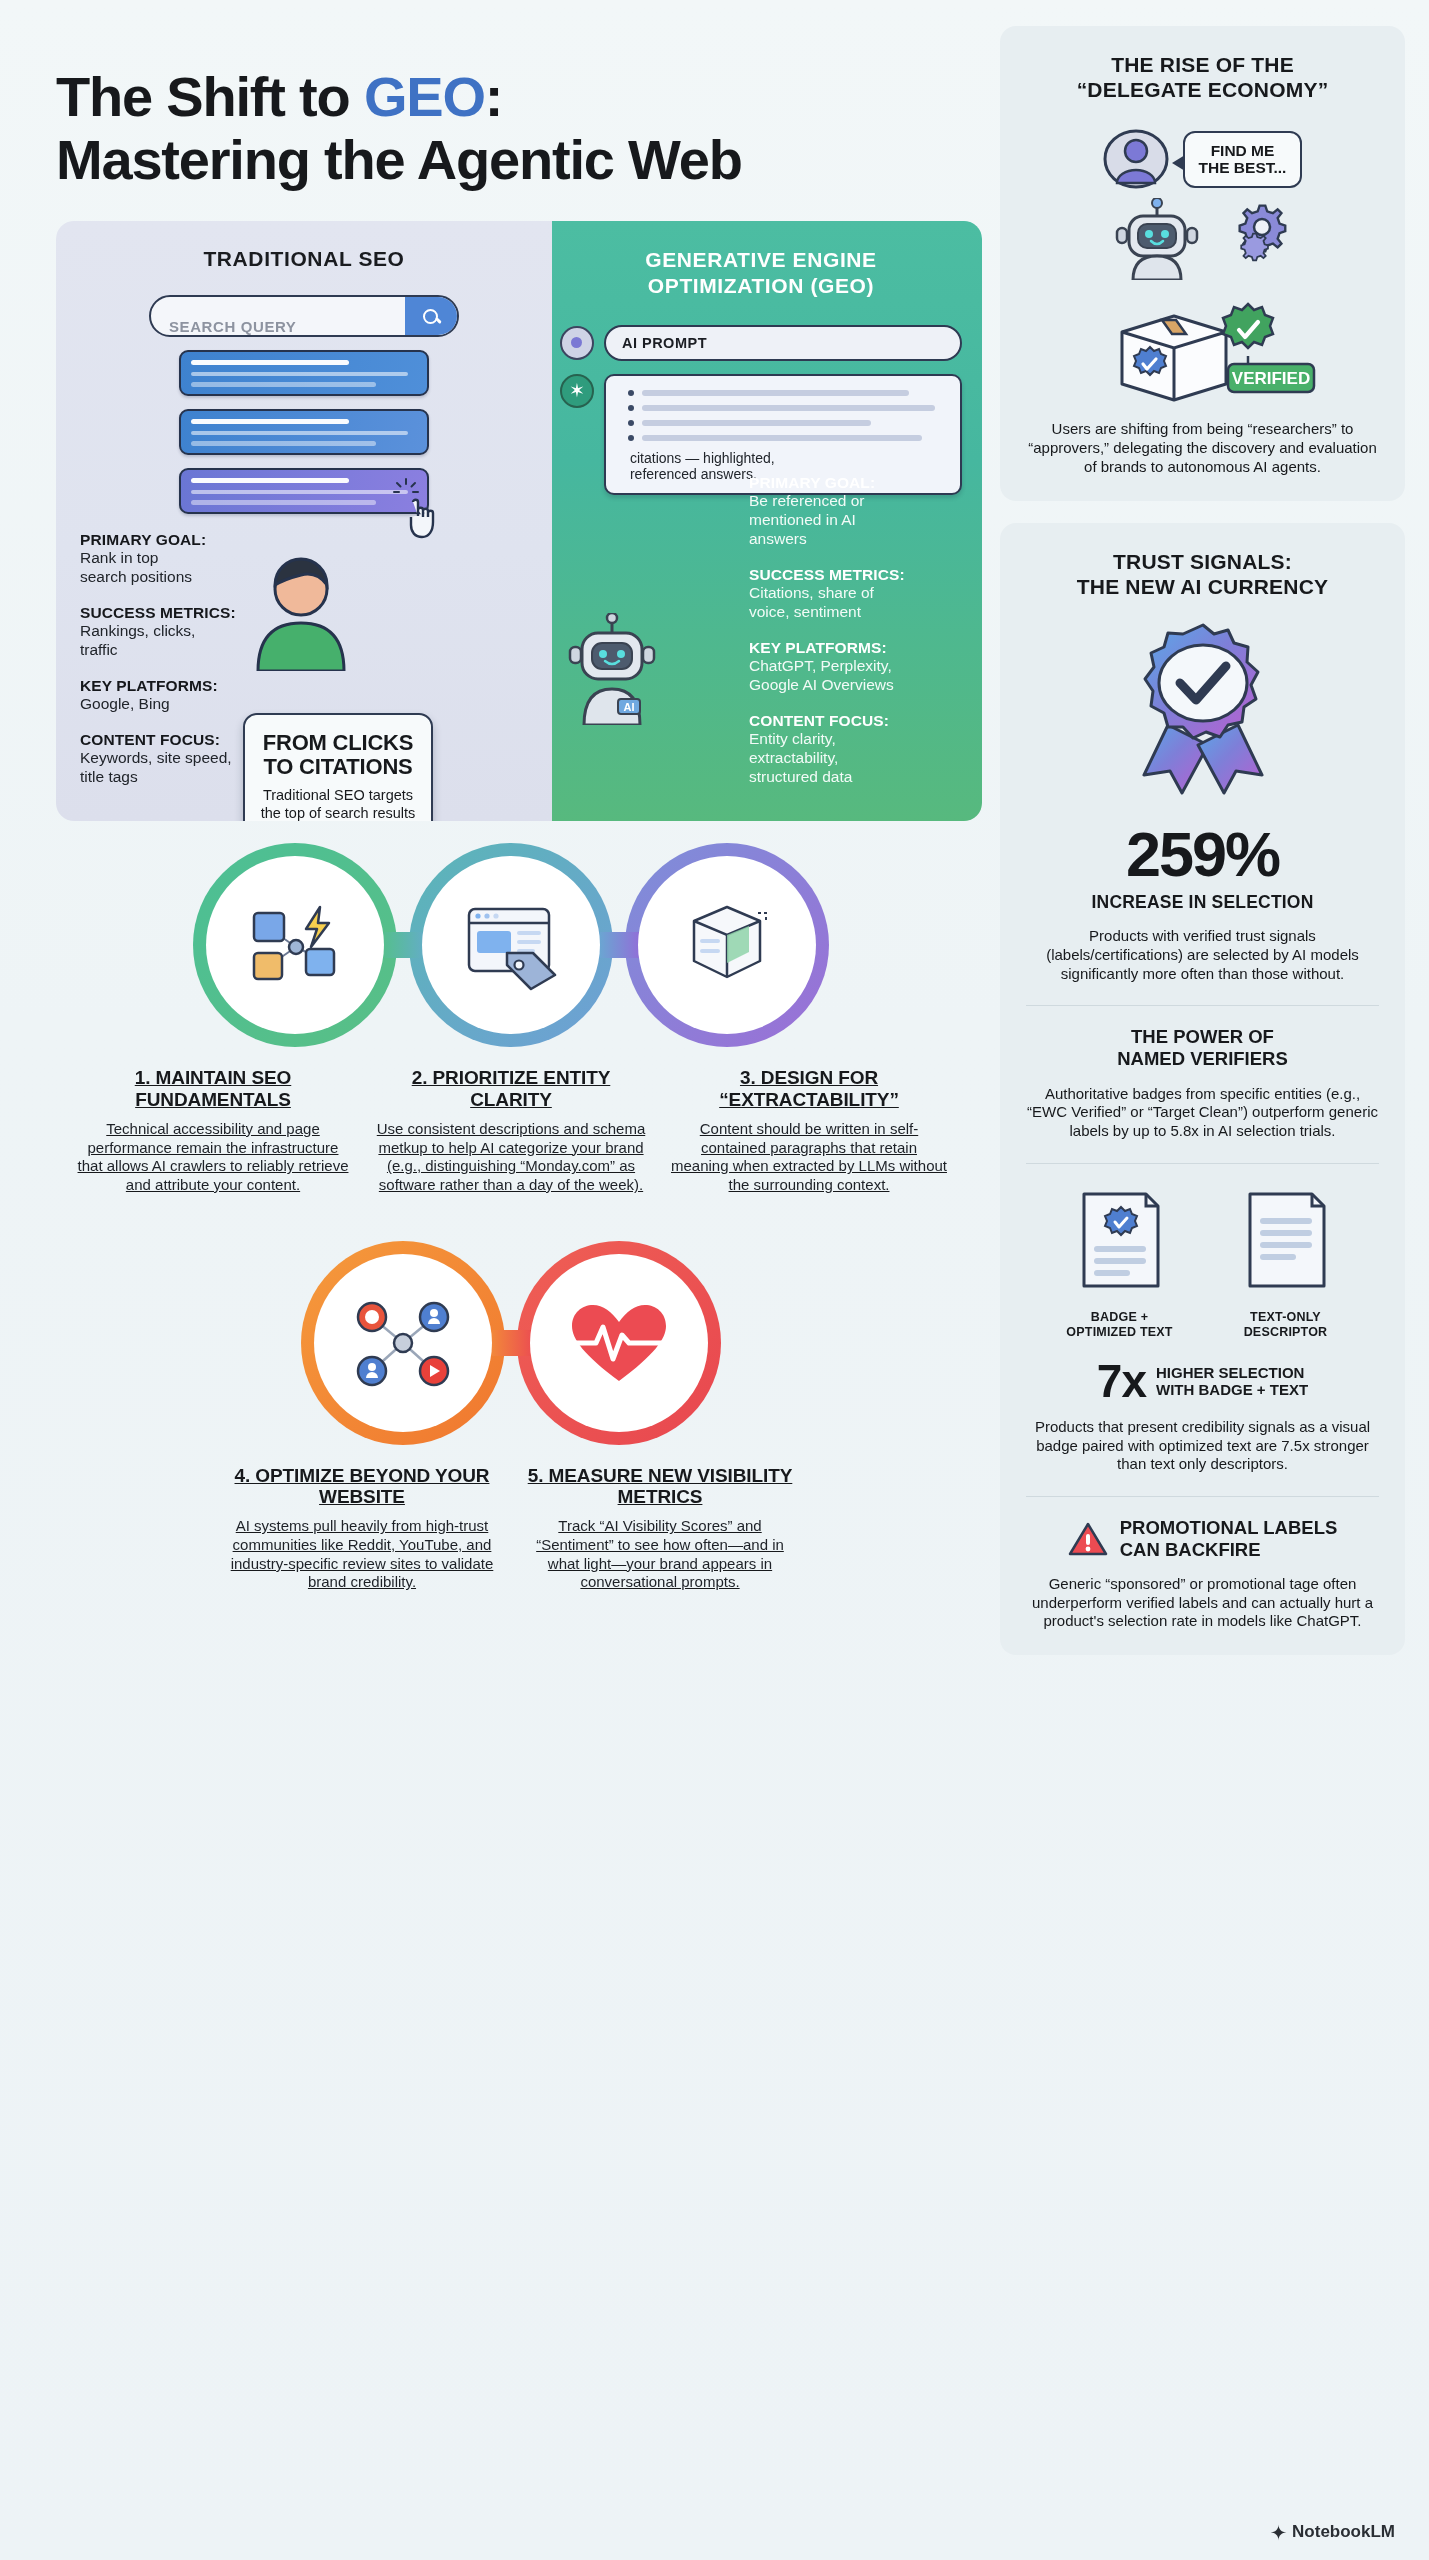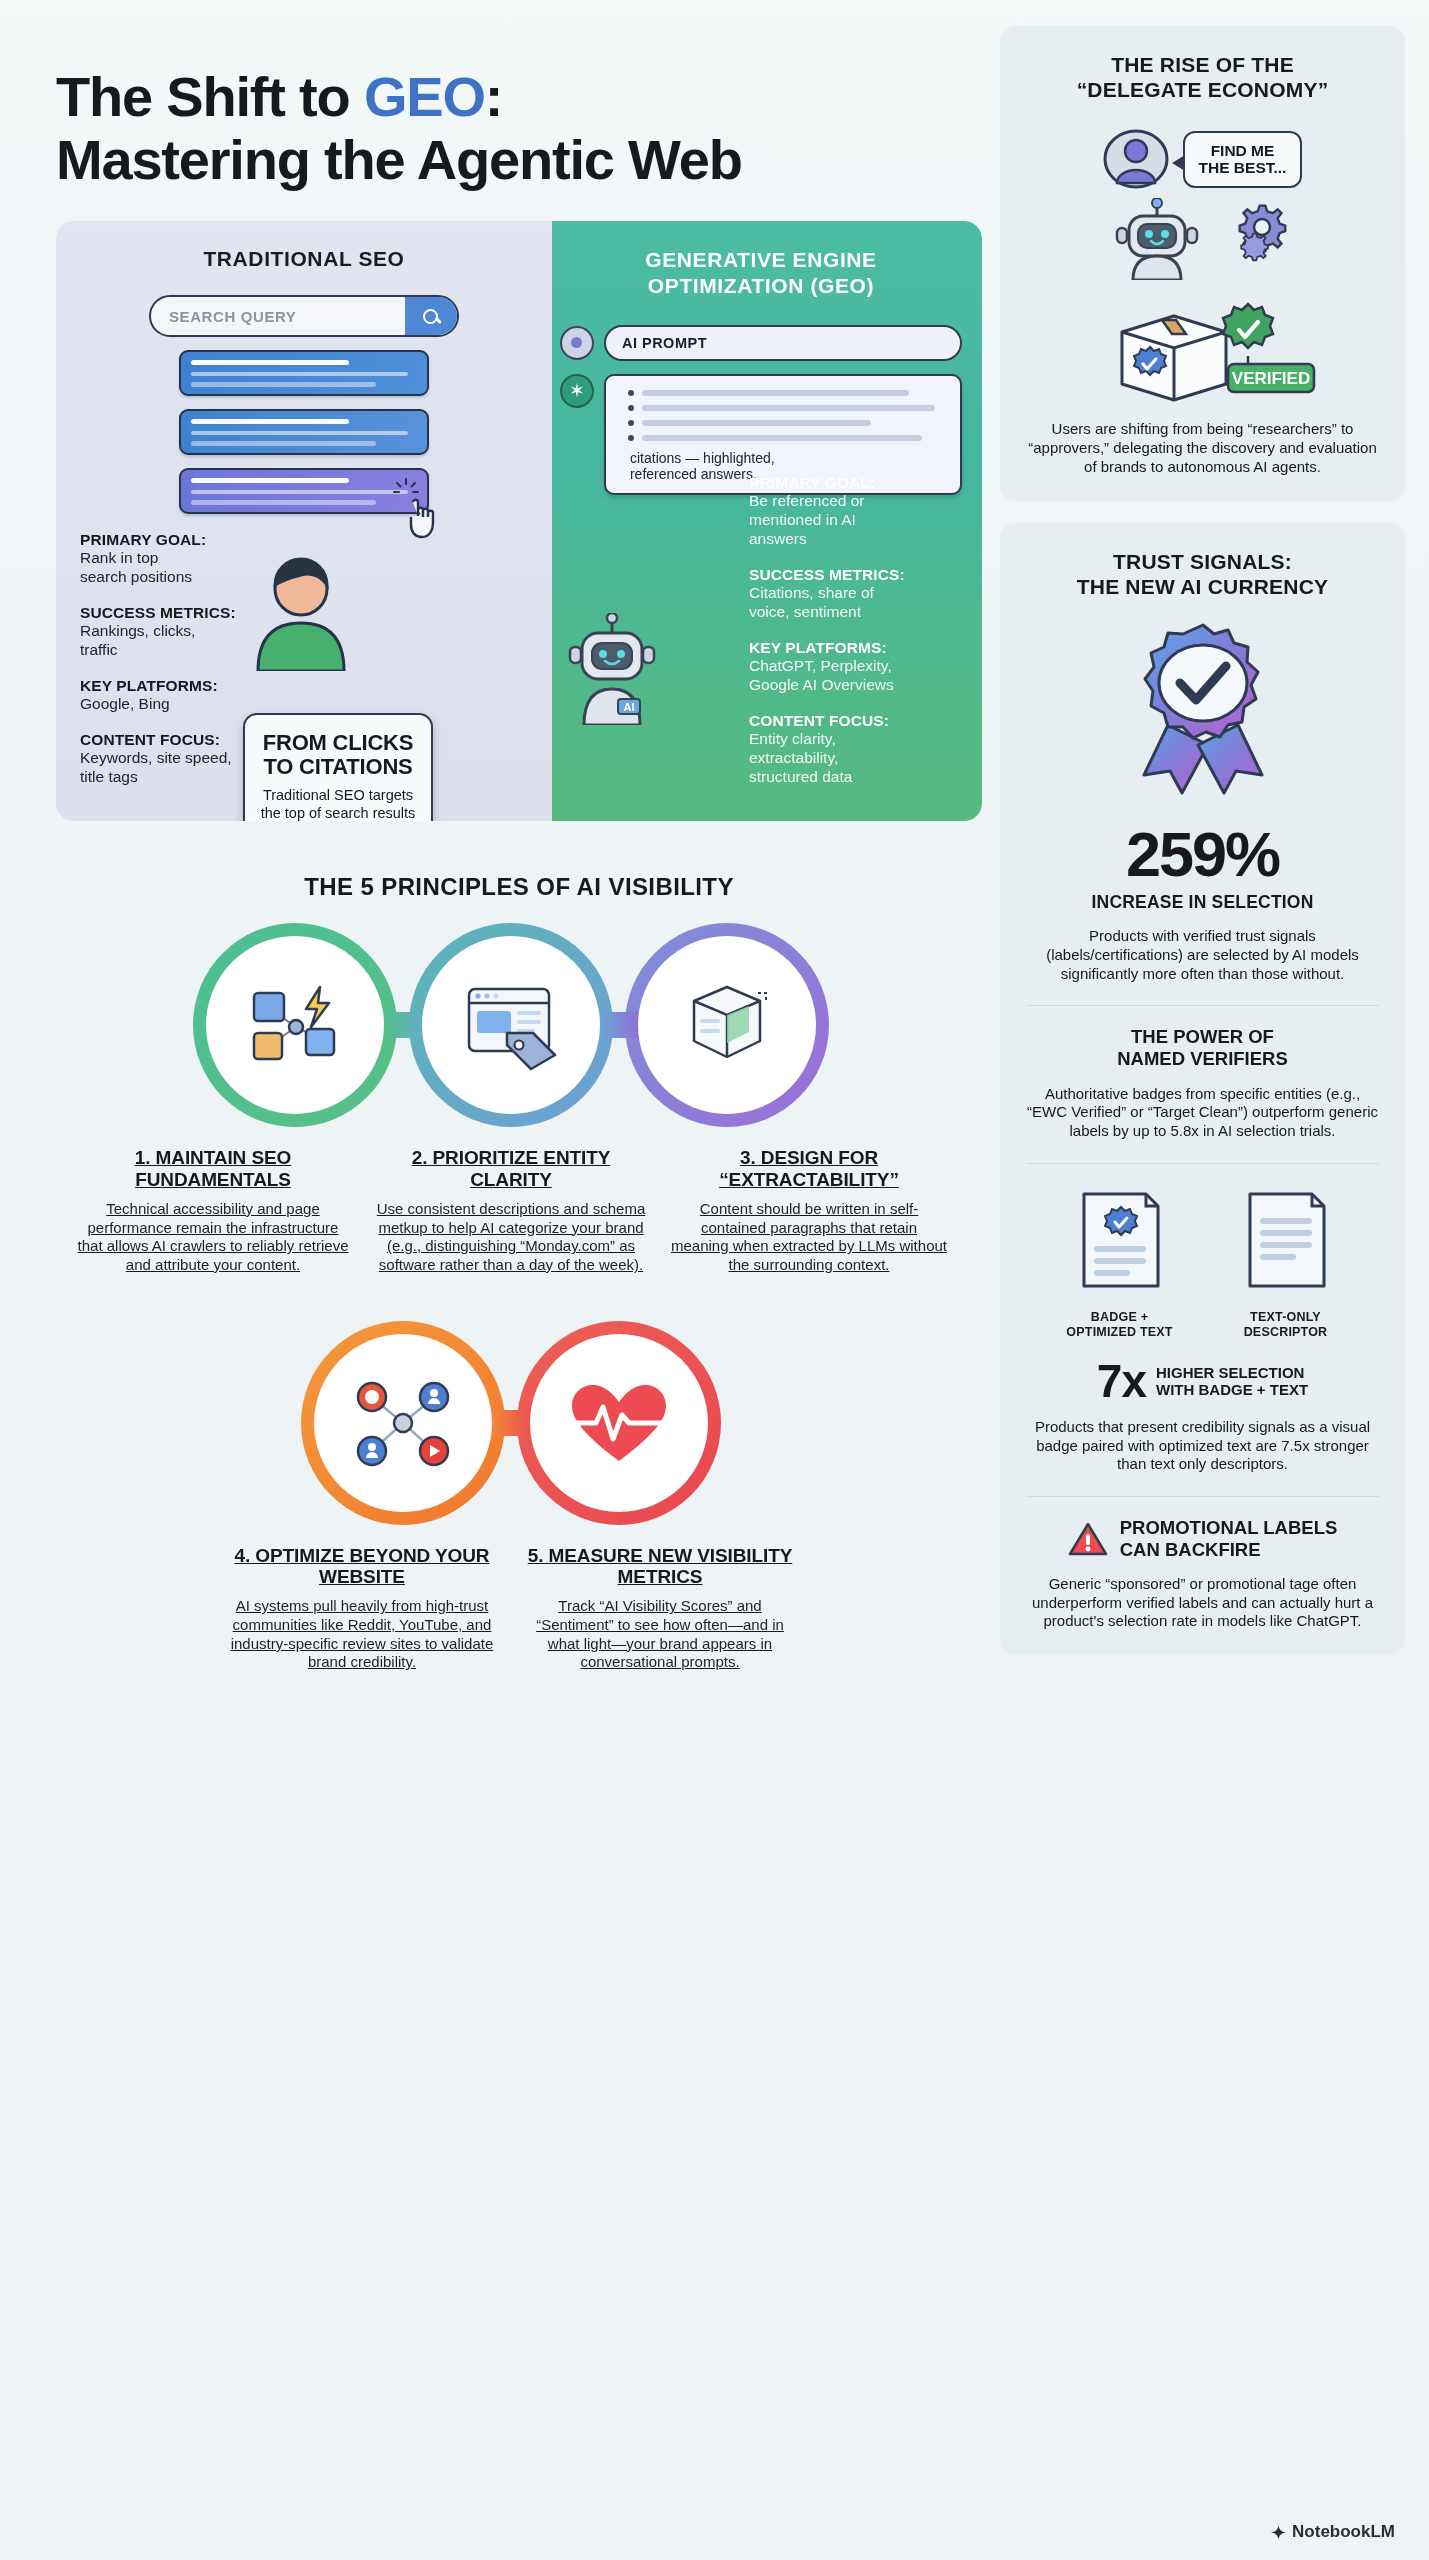--- a/index.html
+++ b/index.html
@@ -43,21 +43,21 @@
   }
   .pane-title{
     text-align:center; font-weight:bold; letter-spacing:.6px;
     font-size:21px; color:#1a1c20;
   }
   .pane-geo .pane-title{ color:#ffffff; font-size:21px; line-height:1.22; }
 
   
   .searchbar{
     margin:24px auto 0; width:310px; height:42px; border-radius:21px;
-    background:#f4f6fa; border:2px solid #2e3a52; display:flex; align-items:center;
+    background:#f4f6fa; border:2px solid #2e3a52; display:flex; align-items:flex-end;
     position:relative; overflow:hidden;
   }
   .searchbar .txt{
     font-size:15px; font-weight:bold; letter-spacing:.6px; color:#8d93a0;
     padding-left:18px; flex:1;
   }
   .search-btn{
     width:52px; height:100%; background:#4f86d6; display:flex;
     align-items:center; justify-content:center;
   }
@@ -339,21 +339,20 @@
 structured data</div>
         </div>
       </div>
 
       <div class="callout">
         <h3>FROM CLICKS TO CITATIONS</h3>
         <p>Traditional SEO targets the top of search results to drive site traffic, while GEO aims to be the referenced source within an AI-generated answer.</p>
       </div>
     </div>
 
-    <div class="principles-title">THE 5 PRINCIPLES OF AI VISIBILITY</div>
 
     <div class="circles-row">
       <div class="ring r1">
         <div class="circ">
           <svg width="110" height="100" viewBox="0 0 110 100">
             <g stroke="#6b7892" stroke-width="2" fill="none">
               <line x1="30" y1="34" x2="56" y2="52"></line>
                 <line x1="56" y1="52" x2="84" y2="66"></line>
               <line x1="30" y1="70" x2="56" y2="52"></line>
             </g>

